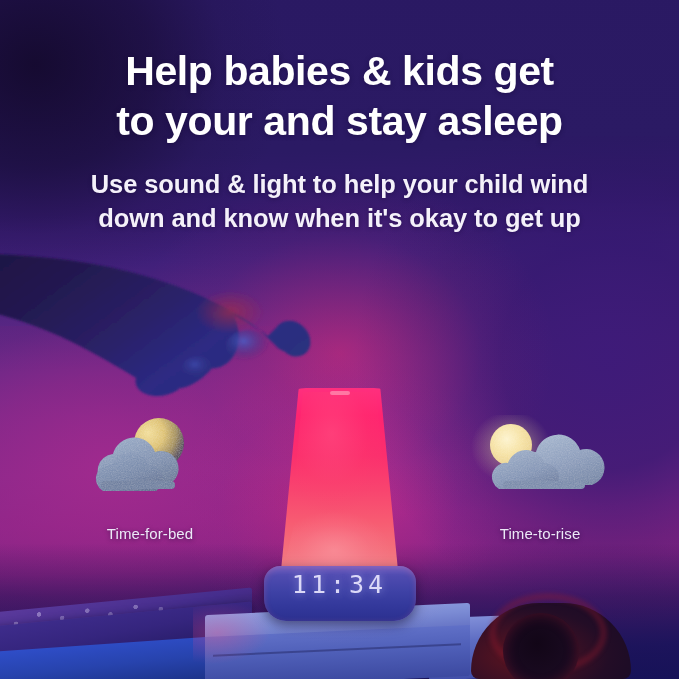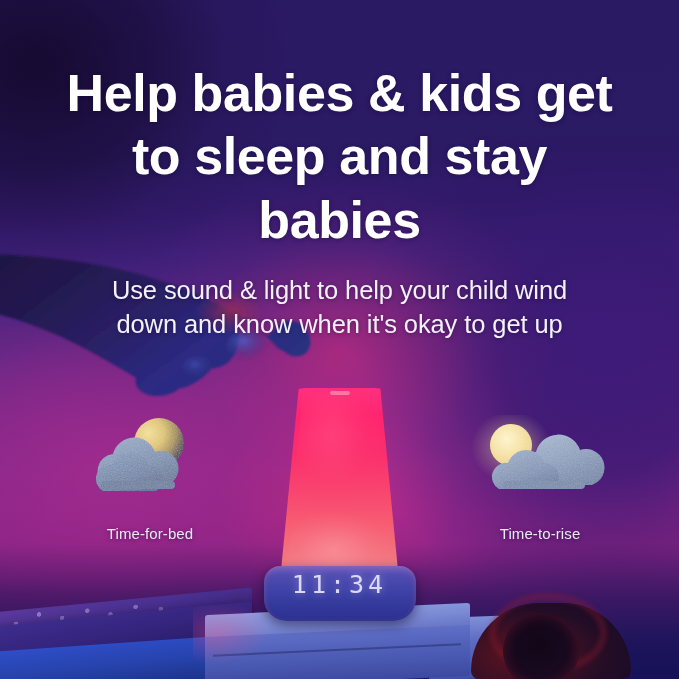--- a/index.html
+++ b/index.html
@@ -100,33 +100,33 @@
   
   .text-block {
     position: absolute;
     left: 0; right: 0;
     top: 46px;
     text-align: center;
     z-index: 30;
   }
   .headline {
     color: #ffffff;
-    font-size: 52px;
+    font-size: 41px;
     font-weight: bold;
     line-height: 1.22;
     letter-spacing: -0.4px;
-    margin: 16px;
+    margin: 0;
     padding: 0 28px;
     text-shadow: 0 1px 5px rgba(20,6,50,0.45);
   }
   .headline span { display: block; }
   .subhead {
     color: #f4f1fa;
     font-size: 25.5px;
-    font-weight: normal;
+    font-weight: bold;
     line-height: 1.33;
     letter-spacing: -0.1px;
     margin: 22px 0 0 0;
     padding: 0 22px;
     text-shadow: 0 1px 4px rgba(20,6,50,0.4);
   }
   .subhead span { display: block; }
 
   
   .arm-wrap {
@@ -428,21 +428,21 @@
 
   <div class="bg-base"></div>
   <div class="bg-right-purple"></div>
   <div class="bg-left-magenta"></div>
   <div class="bg-dark-corner"></div>
   <div class="bg-lamp-glow"></div>
 
   <div class="text-block">
     <h1 class="headline">
       <span>Help babies &amp; kids get</span>
-      <span>to sleep and stay babies</span>
+      <span>to your and stay asleep</span>
     </h1>
     <p class="subhead">
       <span>Use sound &amp; light to help your child wind</span>
       <span>down and know when it's okay to get up</span>
     </p>
   </div>
 
   <div class="arm-wrap">
     <svg width="330" height="190" viewBox="0 0 330 190">
       <defs>

